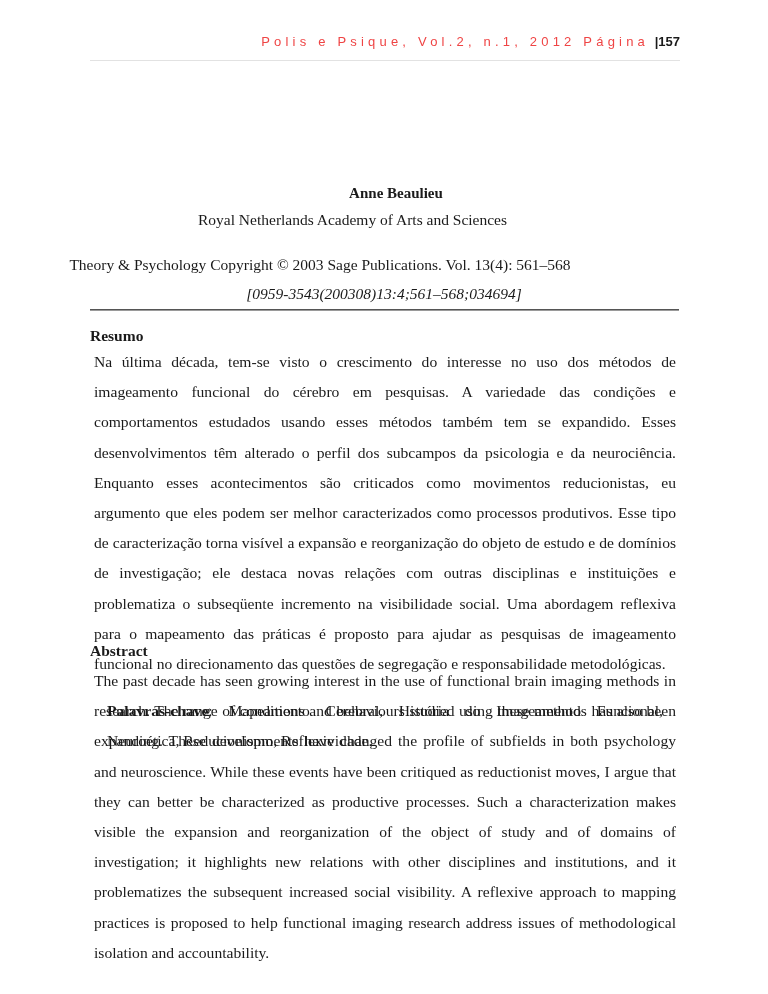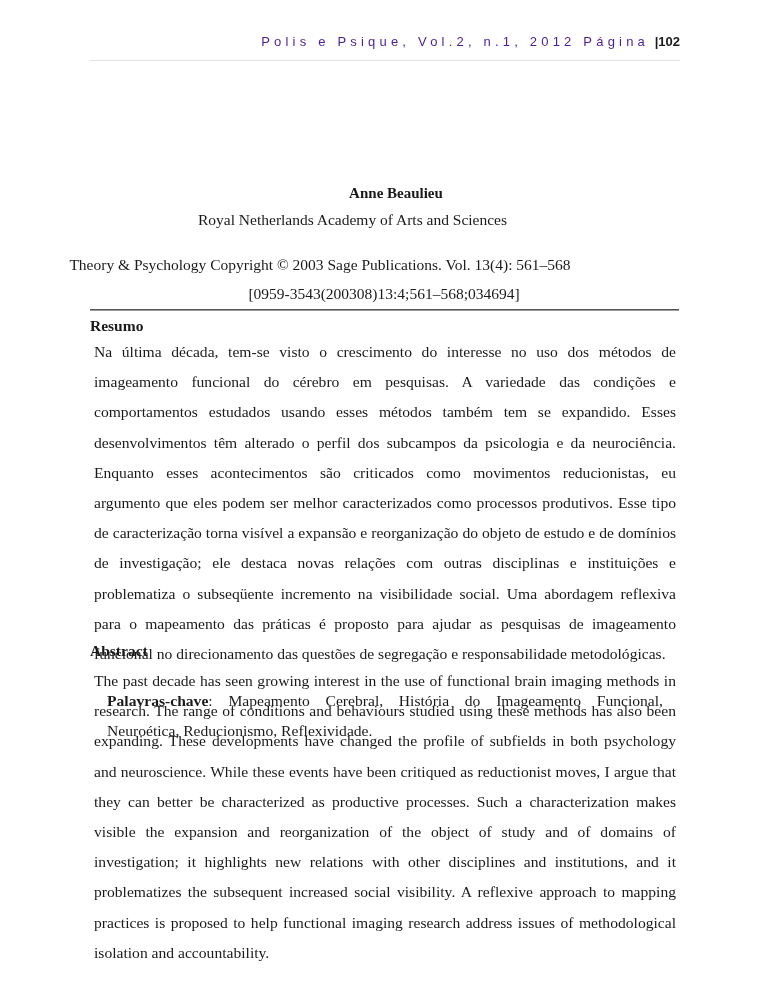--- a/index.html
+++ b/index.html
@@ -26,21 +26,21 @@
     position: absolute;
     top: 32px;
     left: 90px;
     width: 590px;
     text-align: right;
     font-family: "Liberation Sans", "DejaVu Sans", sans-serif;
     font-size: 13px;
     line-height: 20px;
   }
   .rh-journal {
-    color: #4c1d95;
+    color: #ef4444;
     letter-spacing: 4.2px;
   }
   .rh-sep {
     color: #1a1a1a;
     font-weight: bold;
     margin-left: 2px;
   }
   .rh-page {
     color: #1a1a1a;
     font-weight: bold;
@@ -90,20 +90,21 @@
     font-size: 15.5px;
     line-height: 20px;
   }
   .doi-line {
     position: absolute;
     top: 284px;
     left: 0; width: 768px;
     text-align: center;
     font-size: 15.5px;
     line-height: 20px;
+    font-style: italic;
   }
   .thick-rule {
     position: absolute;
     top: 309px;
     left: 90px;
     width: 589px;
     height: 0;
     border-top: 1px solid #555555;
     border-bottom: 1px solid #9a9a9a;
   }
@@ -119,38 +120,38 @@
     font-weight: bold;
     font-size: 15.5px;
     line-height: 22px;
     margin: 0;
   }
   .para {
     margin: 4px;
     text-align: justify;
     text-align-last: left;
   }
-  .resumo { top: 315px; }
+  .resumo { top: 325px; }
   .resumo .para { margin-top: 0px; }
   .keywords {
     margin: 17px;
     text-align: justify;
     text-align-last: left;
   }
   .kw-label { font-weight: bold; }
   .abstract { top: 640px; }
 </style>
 </head>
 <body>
 
 <div class="page">
 
   <div class="running-header">
     <span class="rh-journal">Polis e Psique, Vol.2, n.1, 2012 Página</span>
-    <span class="rh-sep">|</span><span class="rh-page">102</span>
+    <span class="rh-sep">|</span><span class="rh-page">157</span>
   </div>
   <div class="header-rule"></div>
 
   <div class="author">Anne Beaulieu</div>
   <div class="affiliation">Royal Netherlands Academy of Arts and Sciences</div>
   <div class="journal-line">Theory &amp; Psychology Copyright © 2003 Sage Publications. Vol. 13(4): 561–568</div>
   <div class="doi-line">[0959-3543(200308)13:4;561–568;034694]</div>
   <div class="thick-rule"></div>
 
   <div class="section resumo">

